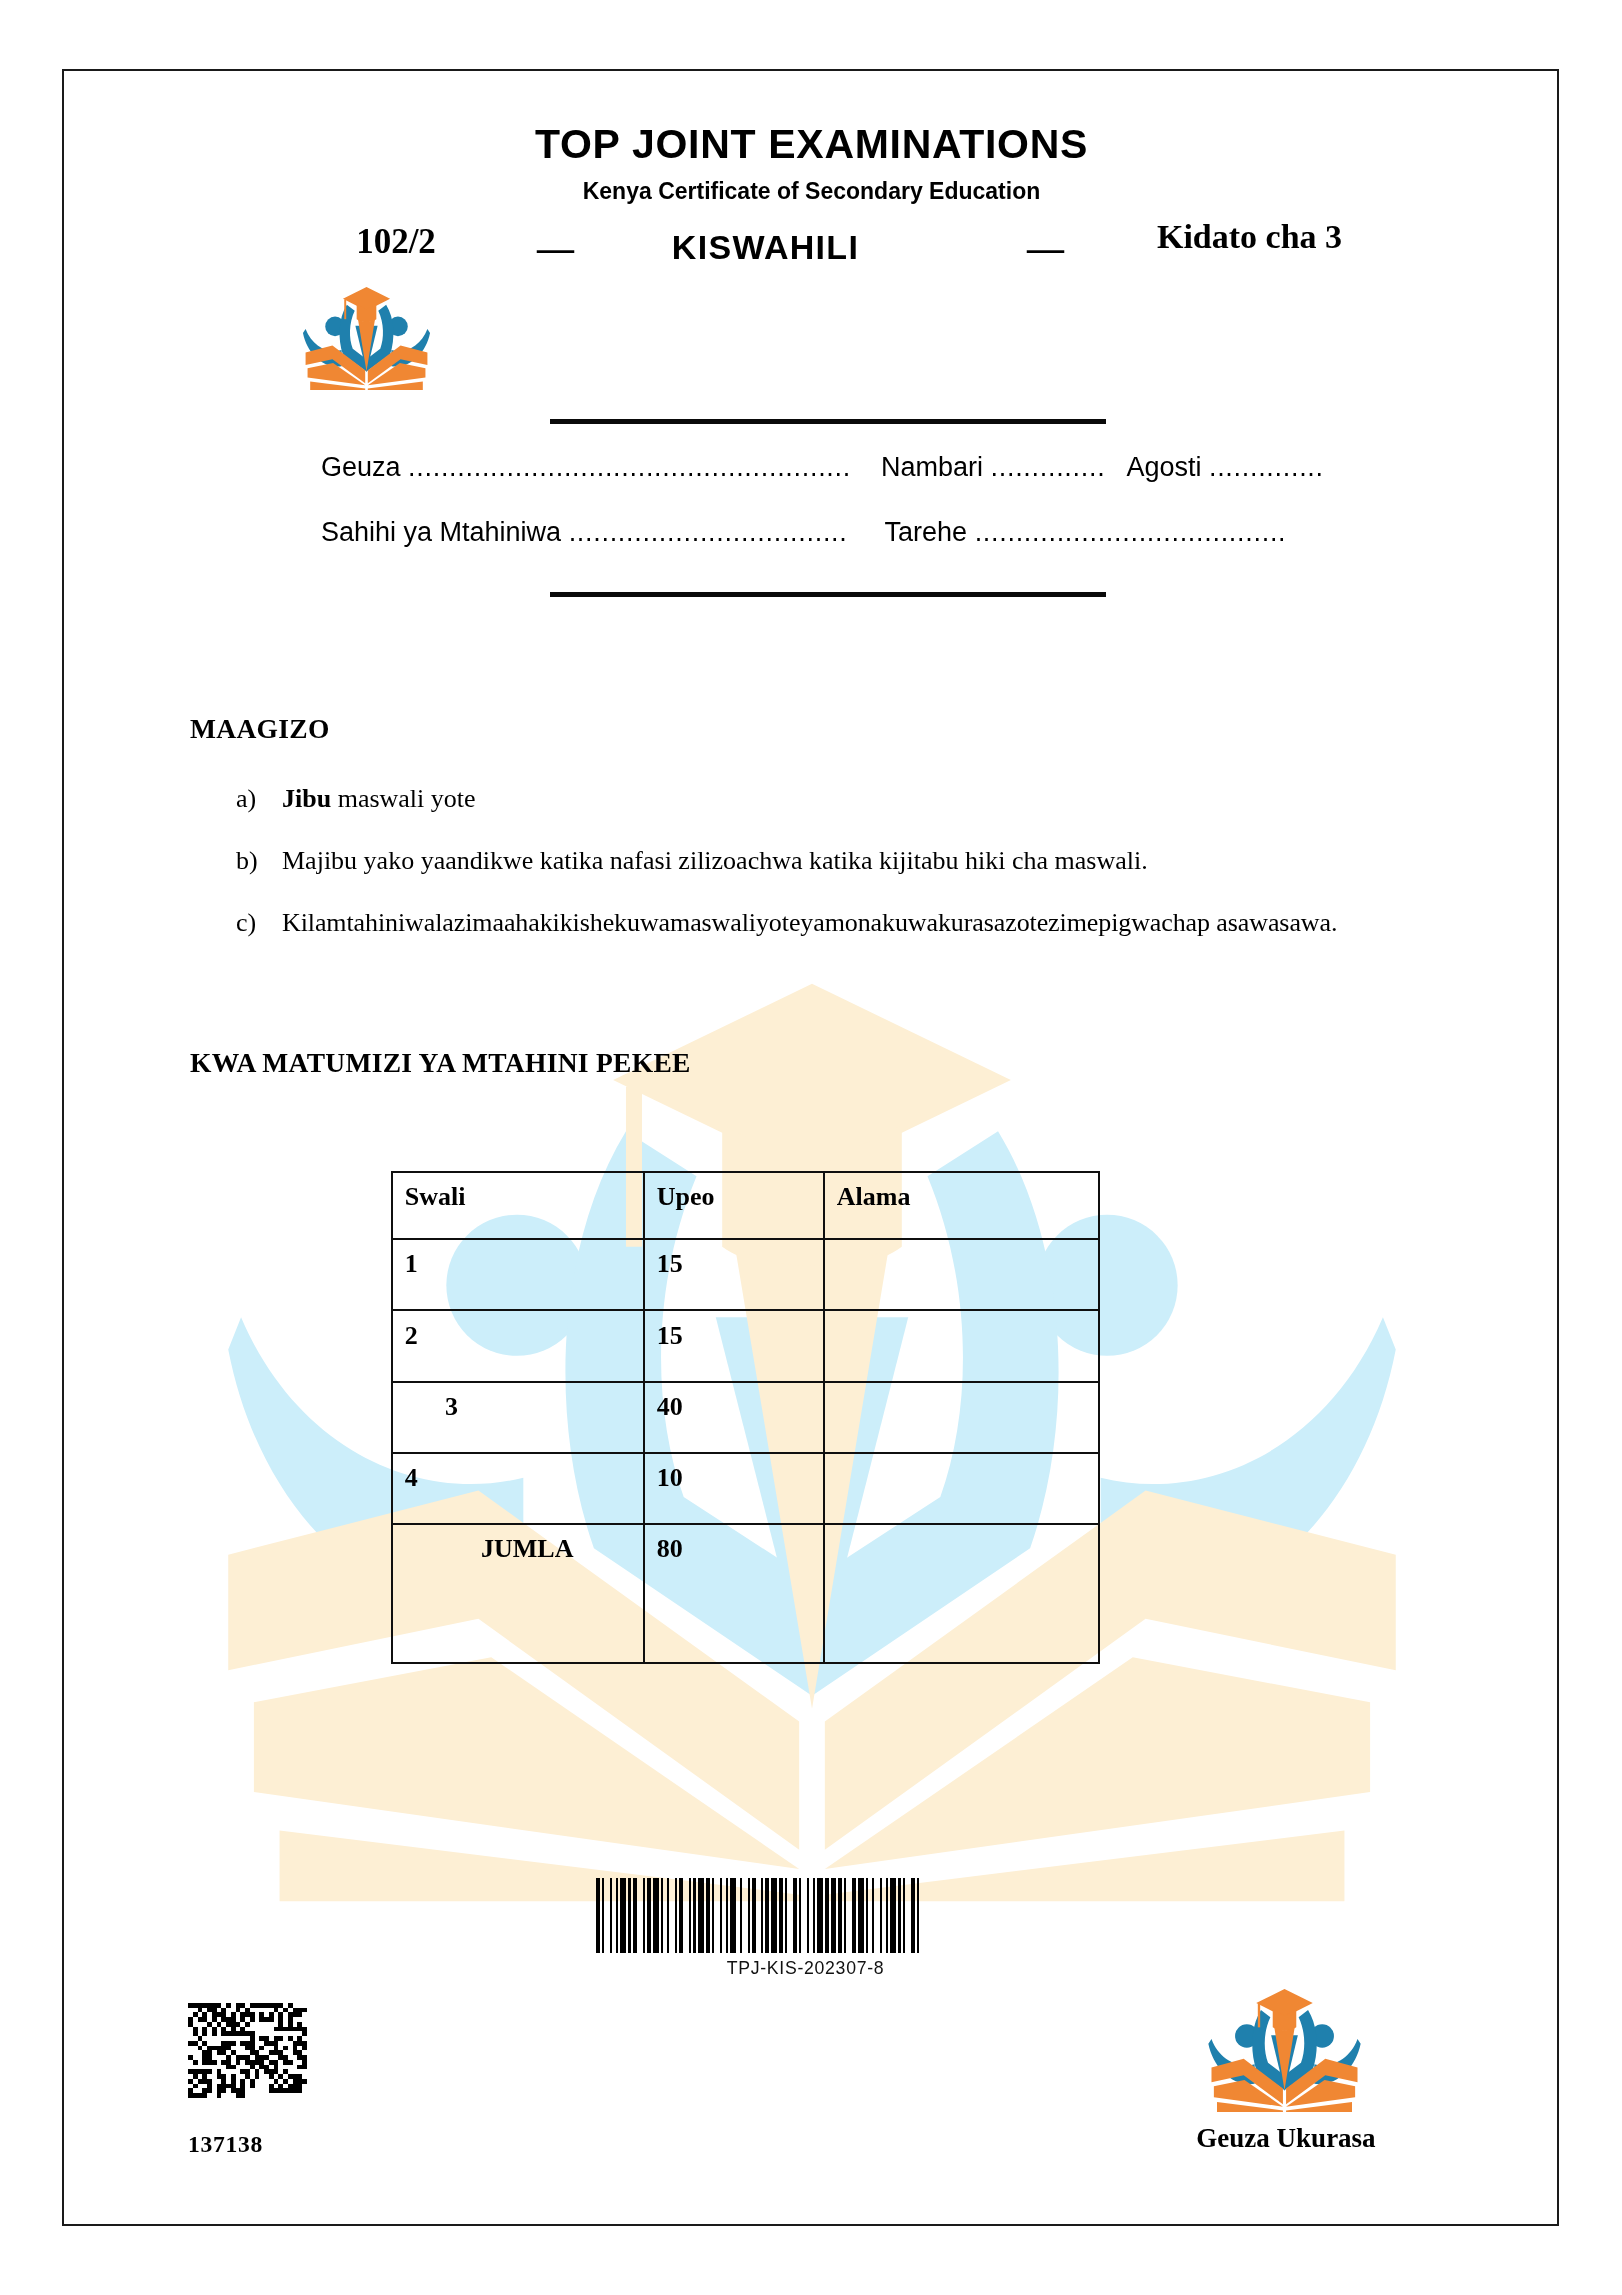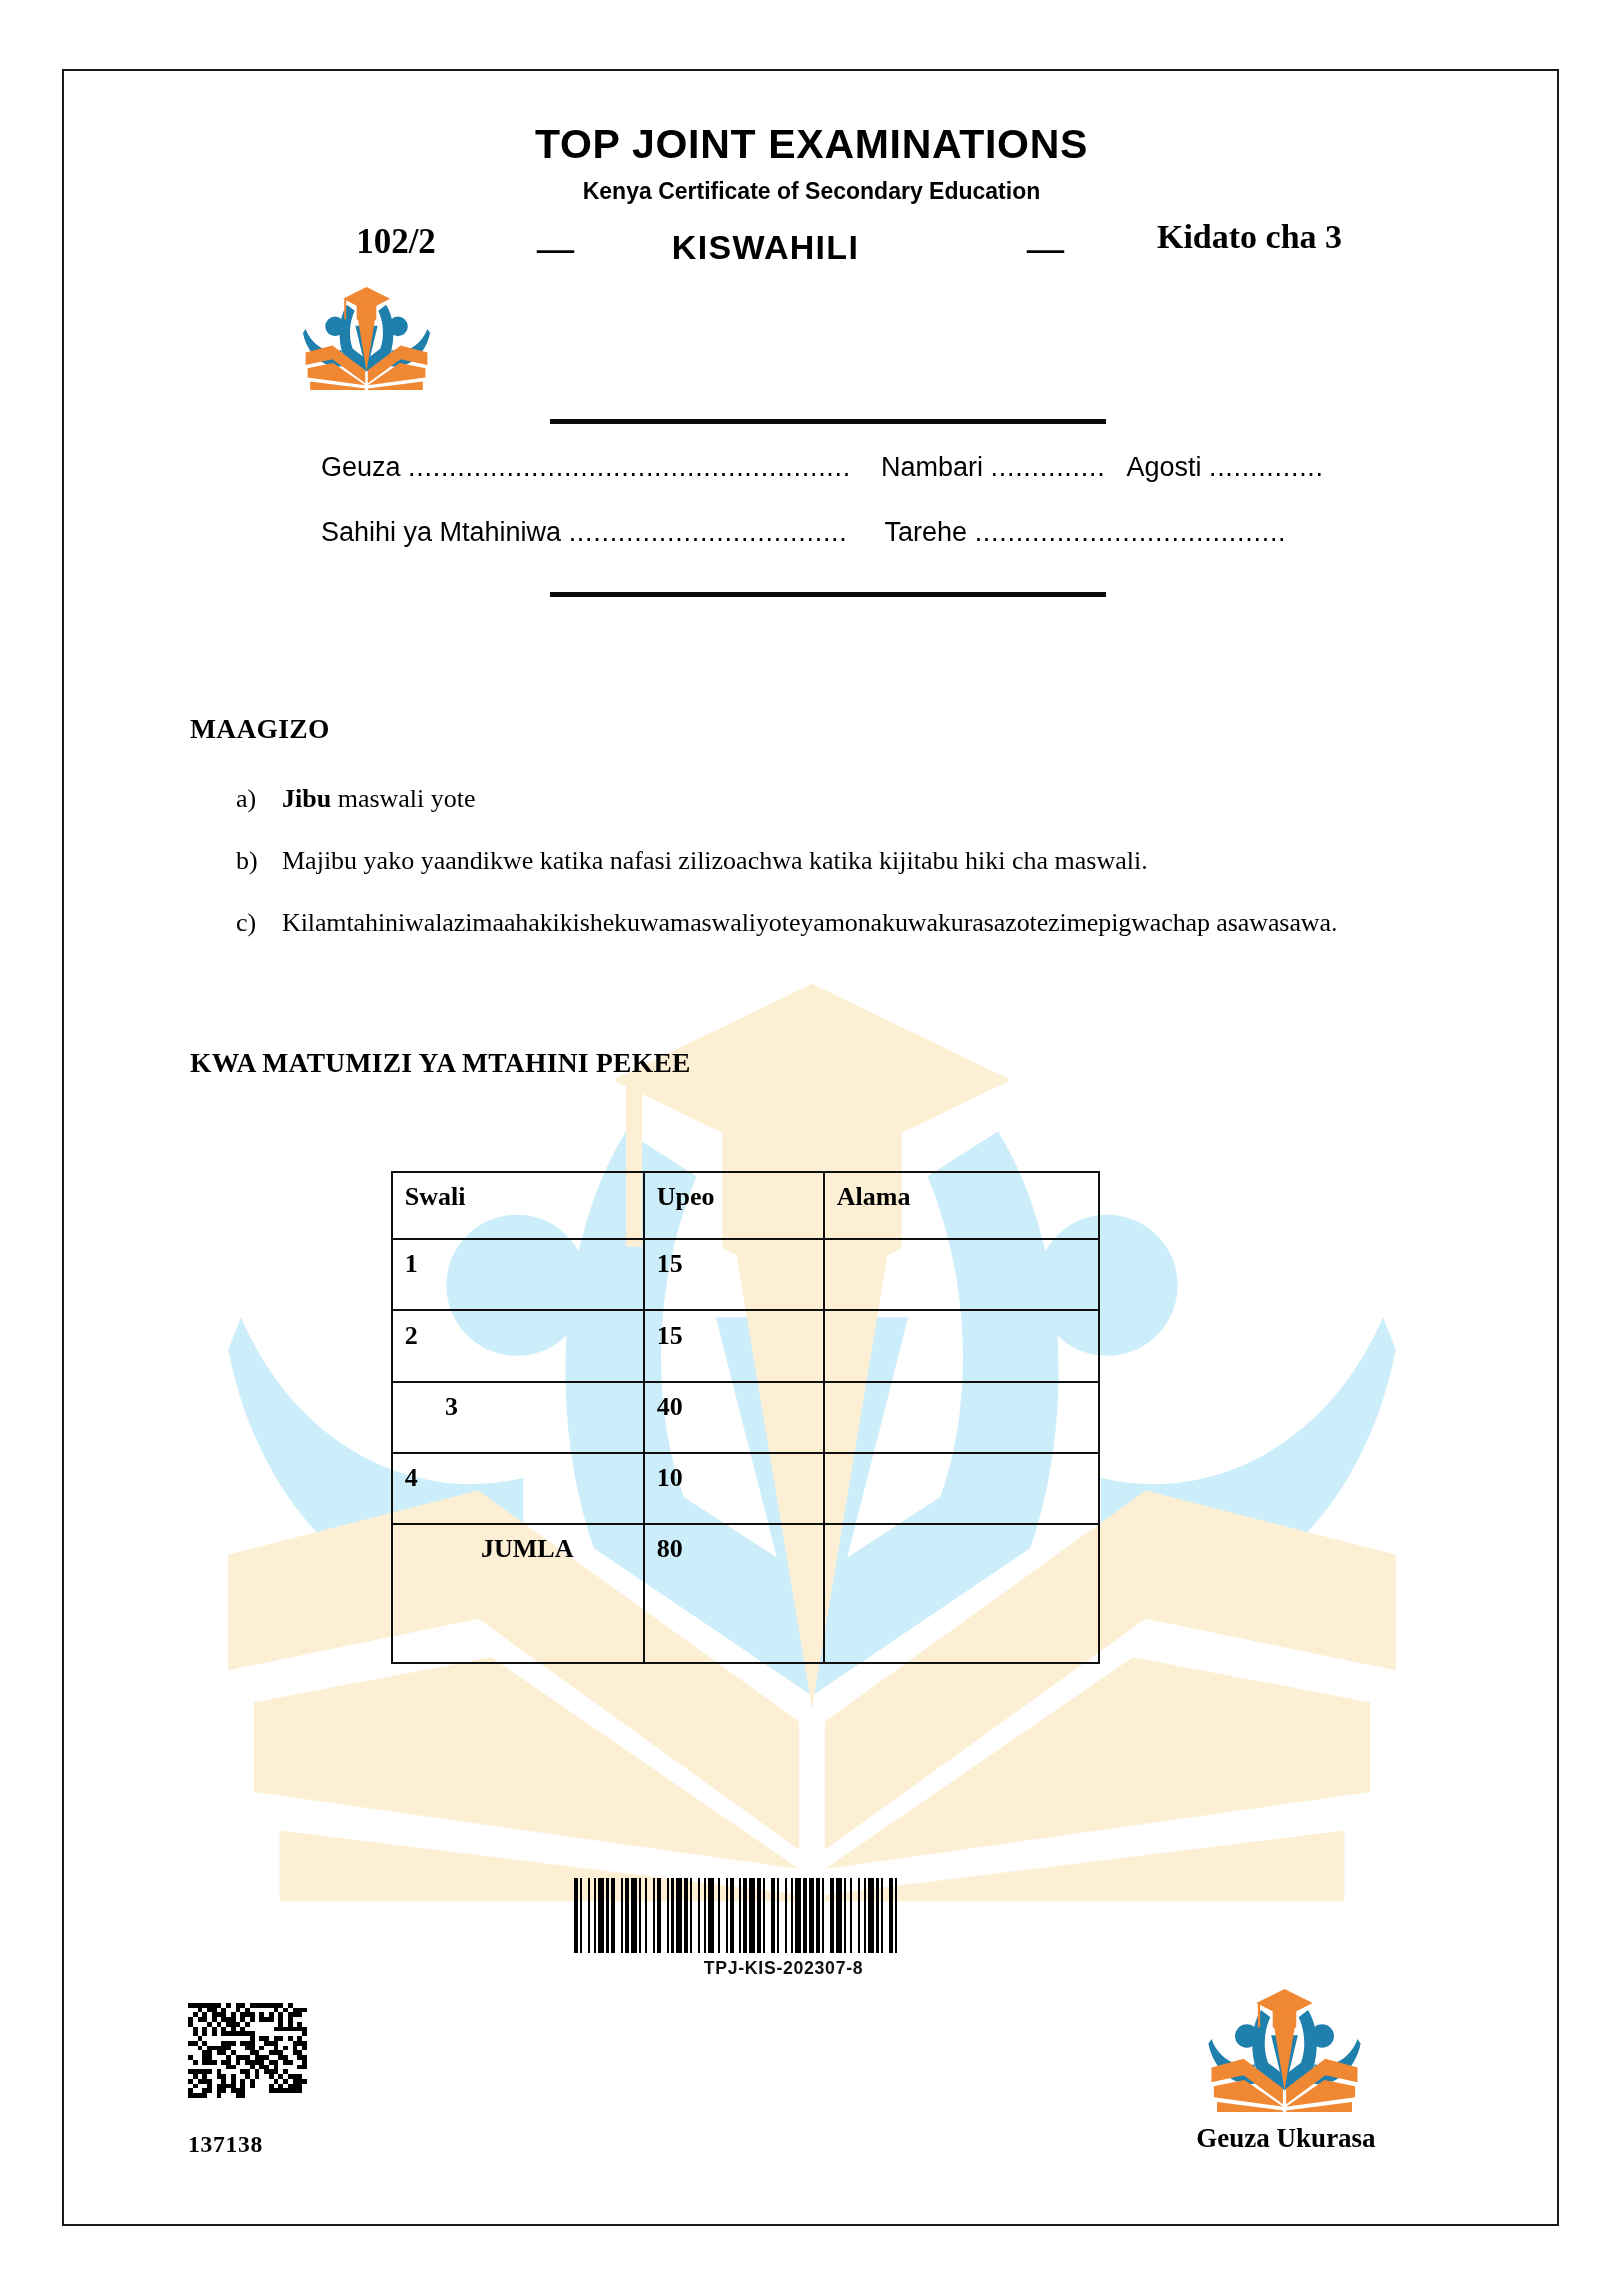--- a/index.html
+++ b/index.html
@@ -218,24 +218,23 @@
   #marks-table col.c3 { width: 275px; }
   #marks-table tr.r-head td { height: 56px; }
   #marks-table tr.r-q td    { height: 60px; }
   #marks-table tr.r-total td { height: 128px; }
   #marks-table td.indent-mid { padding-left: 52px; }
   #marks-table td.indent-total { padding-left: 88px; }
 
   
   #barcode-block {
     position: absolute;
-    left: 574px;
+    left: 596px;
     top: 1878px;
     width: 419px;
-    font-weight: bold;
   }
   #barcode-bars {
     display: flex;
     align-items: flex-end;
     height: 75px;
     width: 100%;
   }
   #barcode-bars i { display: block; height: 100%; background: #000; }
   #barcode-label {
     text-align: center;

